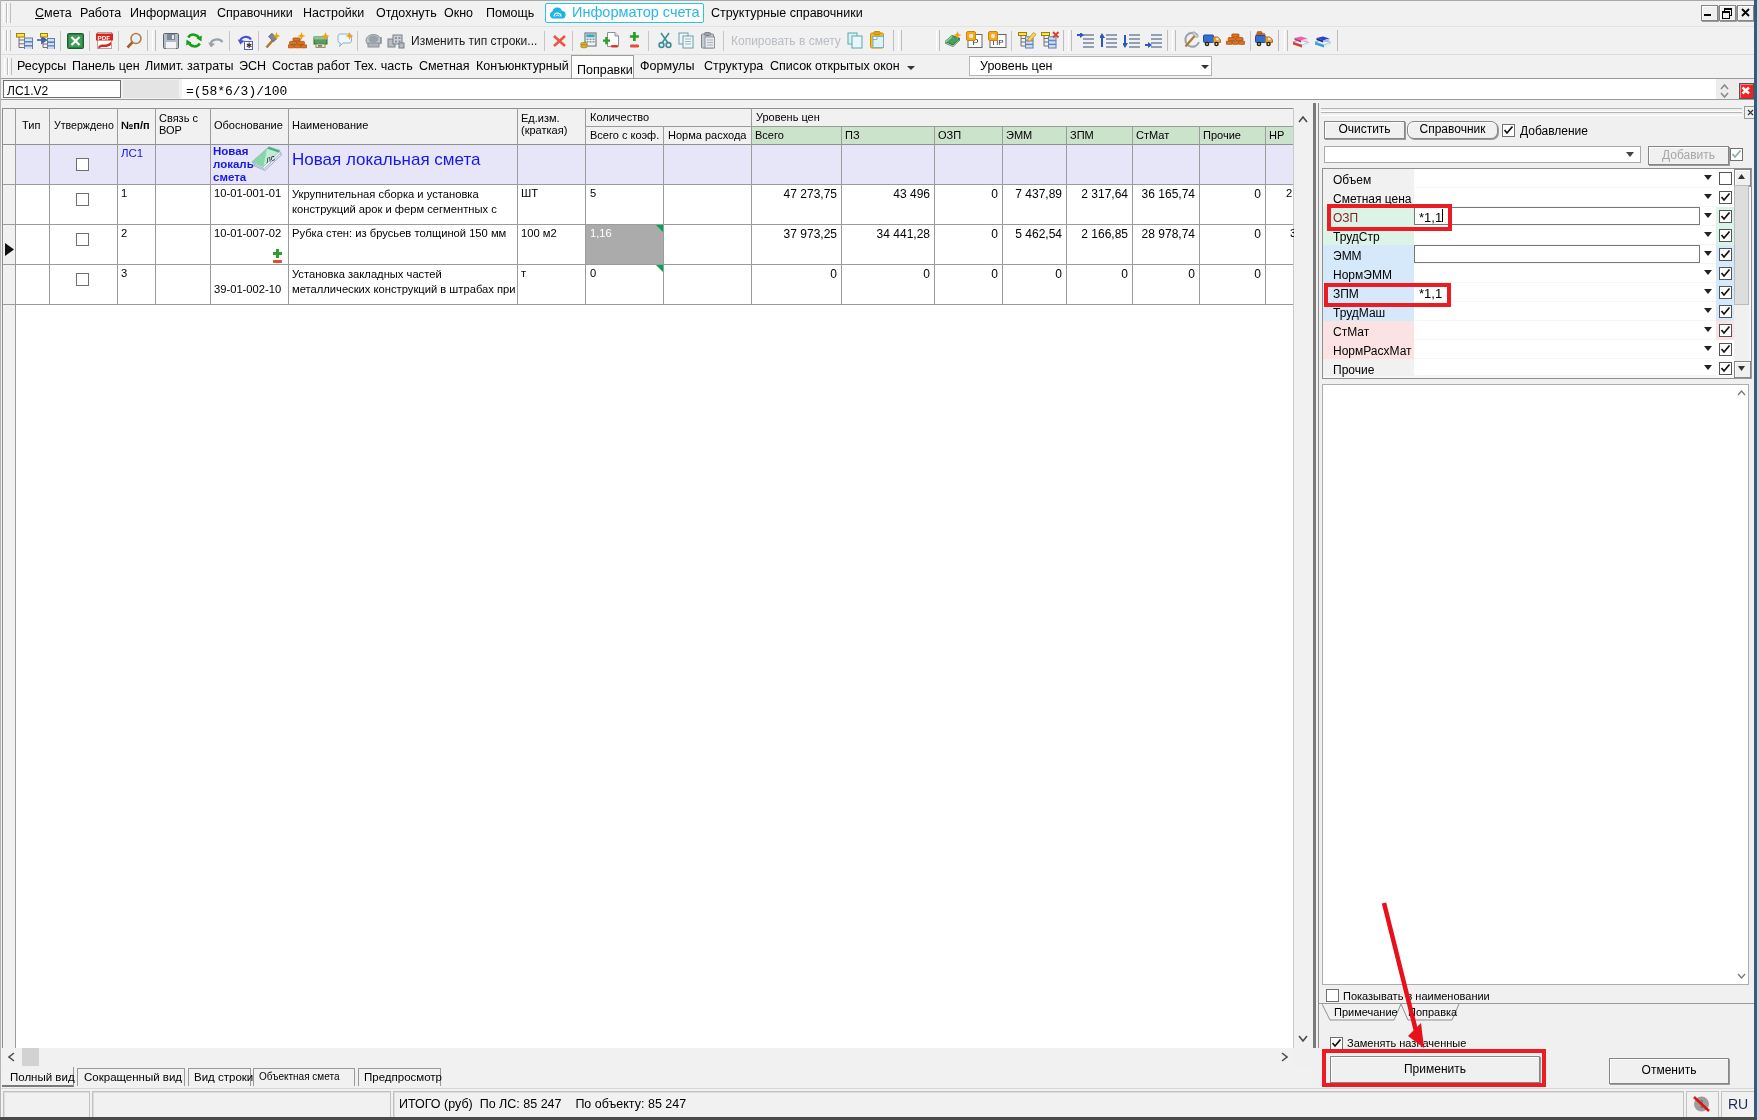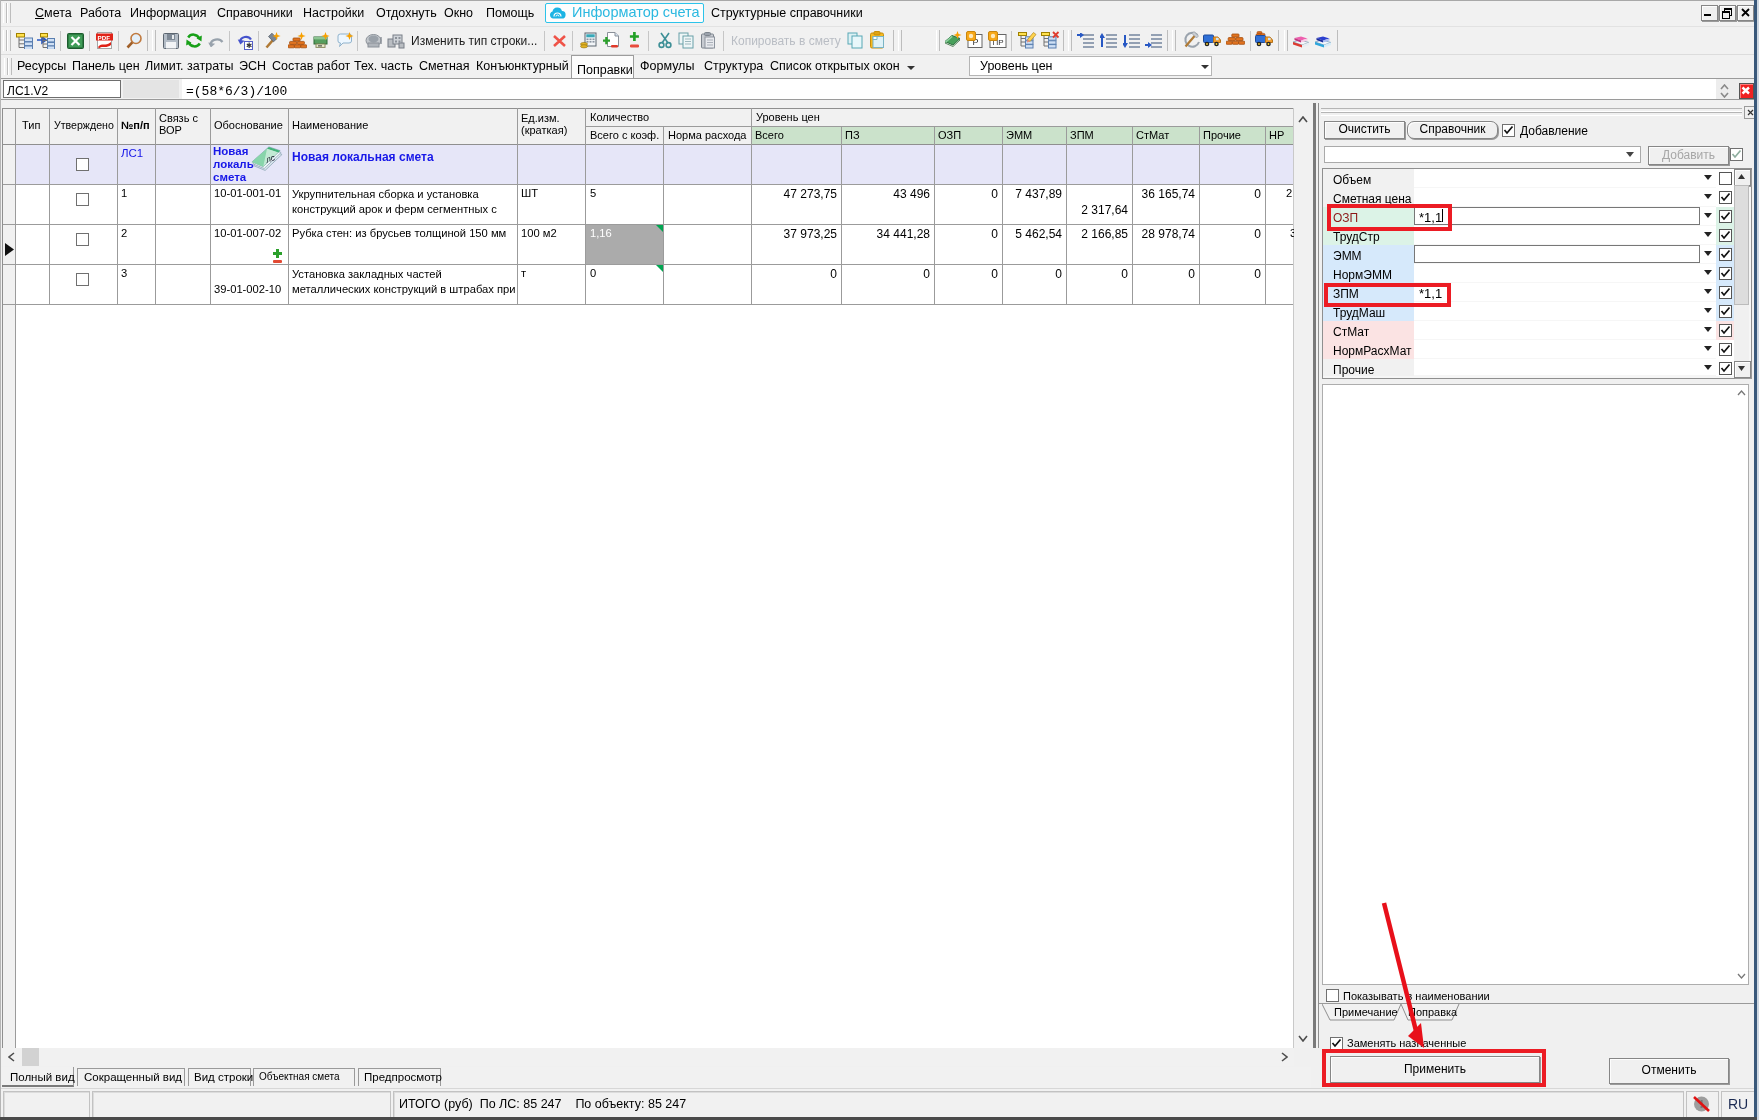--- a/index.html
+++ b/index.html
@@ -528,32 +528,32 @@
  <div class="cell" style="left:213px;top:145px;color:#1717e8;font-weight:bold;font-size:11.5px;line-height:13px;">Новая<br>локаль<br>смета</div>
  <svg style="left:250px;top:145px;" width="34" height="32" viewBox="0 0 36 34">
    <path d="M4 22 L22 6 L34 10 L16 27 Z" fill="#dde7ee" stroke="#9ab0c0" stroke-width="1"></path>
    <path d="M3 20 L21 4 L33 8 L15 25 Z" fill="#f6fafc" stroke="#9ab0c0" stroke-width="1"></path>
    <path d="M2 18 L20 2 L32 6 L14 23 Z" fill="#ffffff" stroke="#9ab0c0" stroke-width="1"></path>
    <path d="M20 2 L32 6 L30 8 L18 4 Z" fill="#42b37a"></path>
    <path d="M2 18 L20 2 L18 4 L14 23 Z" fill="#7ed0a4"></path>
    <path d="M2 18 L18 4 L30 8 L14 23 Z" fill="#8fd8b0" opacity="0.55"></path>
    <text x="17" y="19" font-size="9" font-style="italic" fill="#223" transform="rotate(-18 17 16)">лс</text>
  </svg>
- <div class="cell" style="left:292px;top:150px;color:#1717e8;font-weight:bold;font-size:12px;">Новая локальная смета</div>
+ <div class="cell" style="left:292px;top:150px;color:#1717e8;font-weight:normal;font-size:17px;">Новая локальная смета</div>
 
  <div class="cell" style="left:121px;top:187px;">1</div>
  <div class="cell" style="left:214px;top:187px;">10-01-001-01</div>
  <div class="cell" style="left:292px;top:187px;line-height:15px;">Укрупнительная сборка и установка<br>конструкций арок и ферм сегментных с</div>
  <div class="cell" style="left:521px;top:187px;">ШТ</div>
  <div class="cell" style="left:590px;top:187px;">5</div>
  <div class="num" style="left:751px;top:187px;width:86px;">47 273,75</div>
  <div class="num" style="left:841px;top:187px;width:89px;">43 496</div>
  <div class="num" style="left:934px;top:187px;width:64px;">0</div>
  <div class="num" style="left:1002px;top:187px;width:60px;">7 437,89</div>
- <div class="num" style="left:1066px;top:187px;width:62px;margin-top:16px;">2 317,64</div>
+ <div class="num" style="left:1066px;top:187px;width:62px;">2 317,64</div>
  <div class="num" style="left:1132px;top:187px;width:63px;">36 165,74</div>
  <div class="num" style="left:1199px;top:187px;width:62px;">0</div>
  <div class="cell" style="left:1286px;top:187px;">2</div>
 
  <svg style="left:5px;top:243px;" width="9" height="13">
       <path d="M0 0 L9 6.5 L0 13 Z" fill="#111"></path>
     </svg>
  <div class="cell" style="left:121px;top:227px;">2</div>
  <div class="cell" style="left:214px;top:227px;">10-01-007-02</div>
  <svg style="left:272px;top:249px;" width="11" height="15" viewBox="0 0 11 15">

